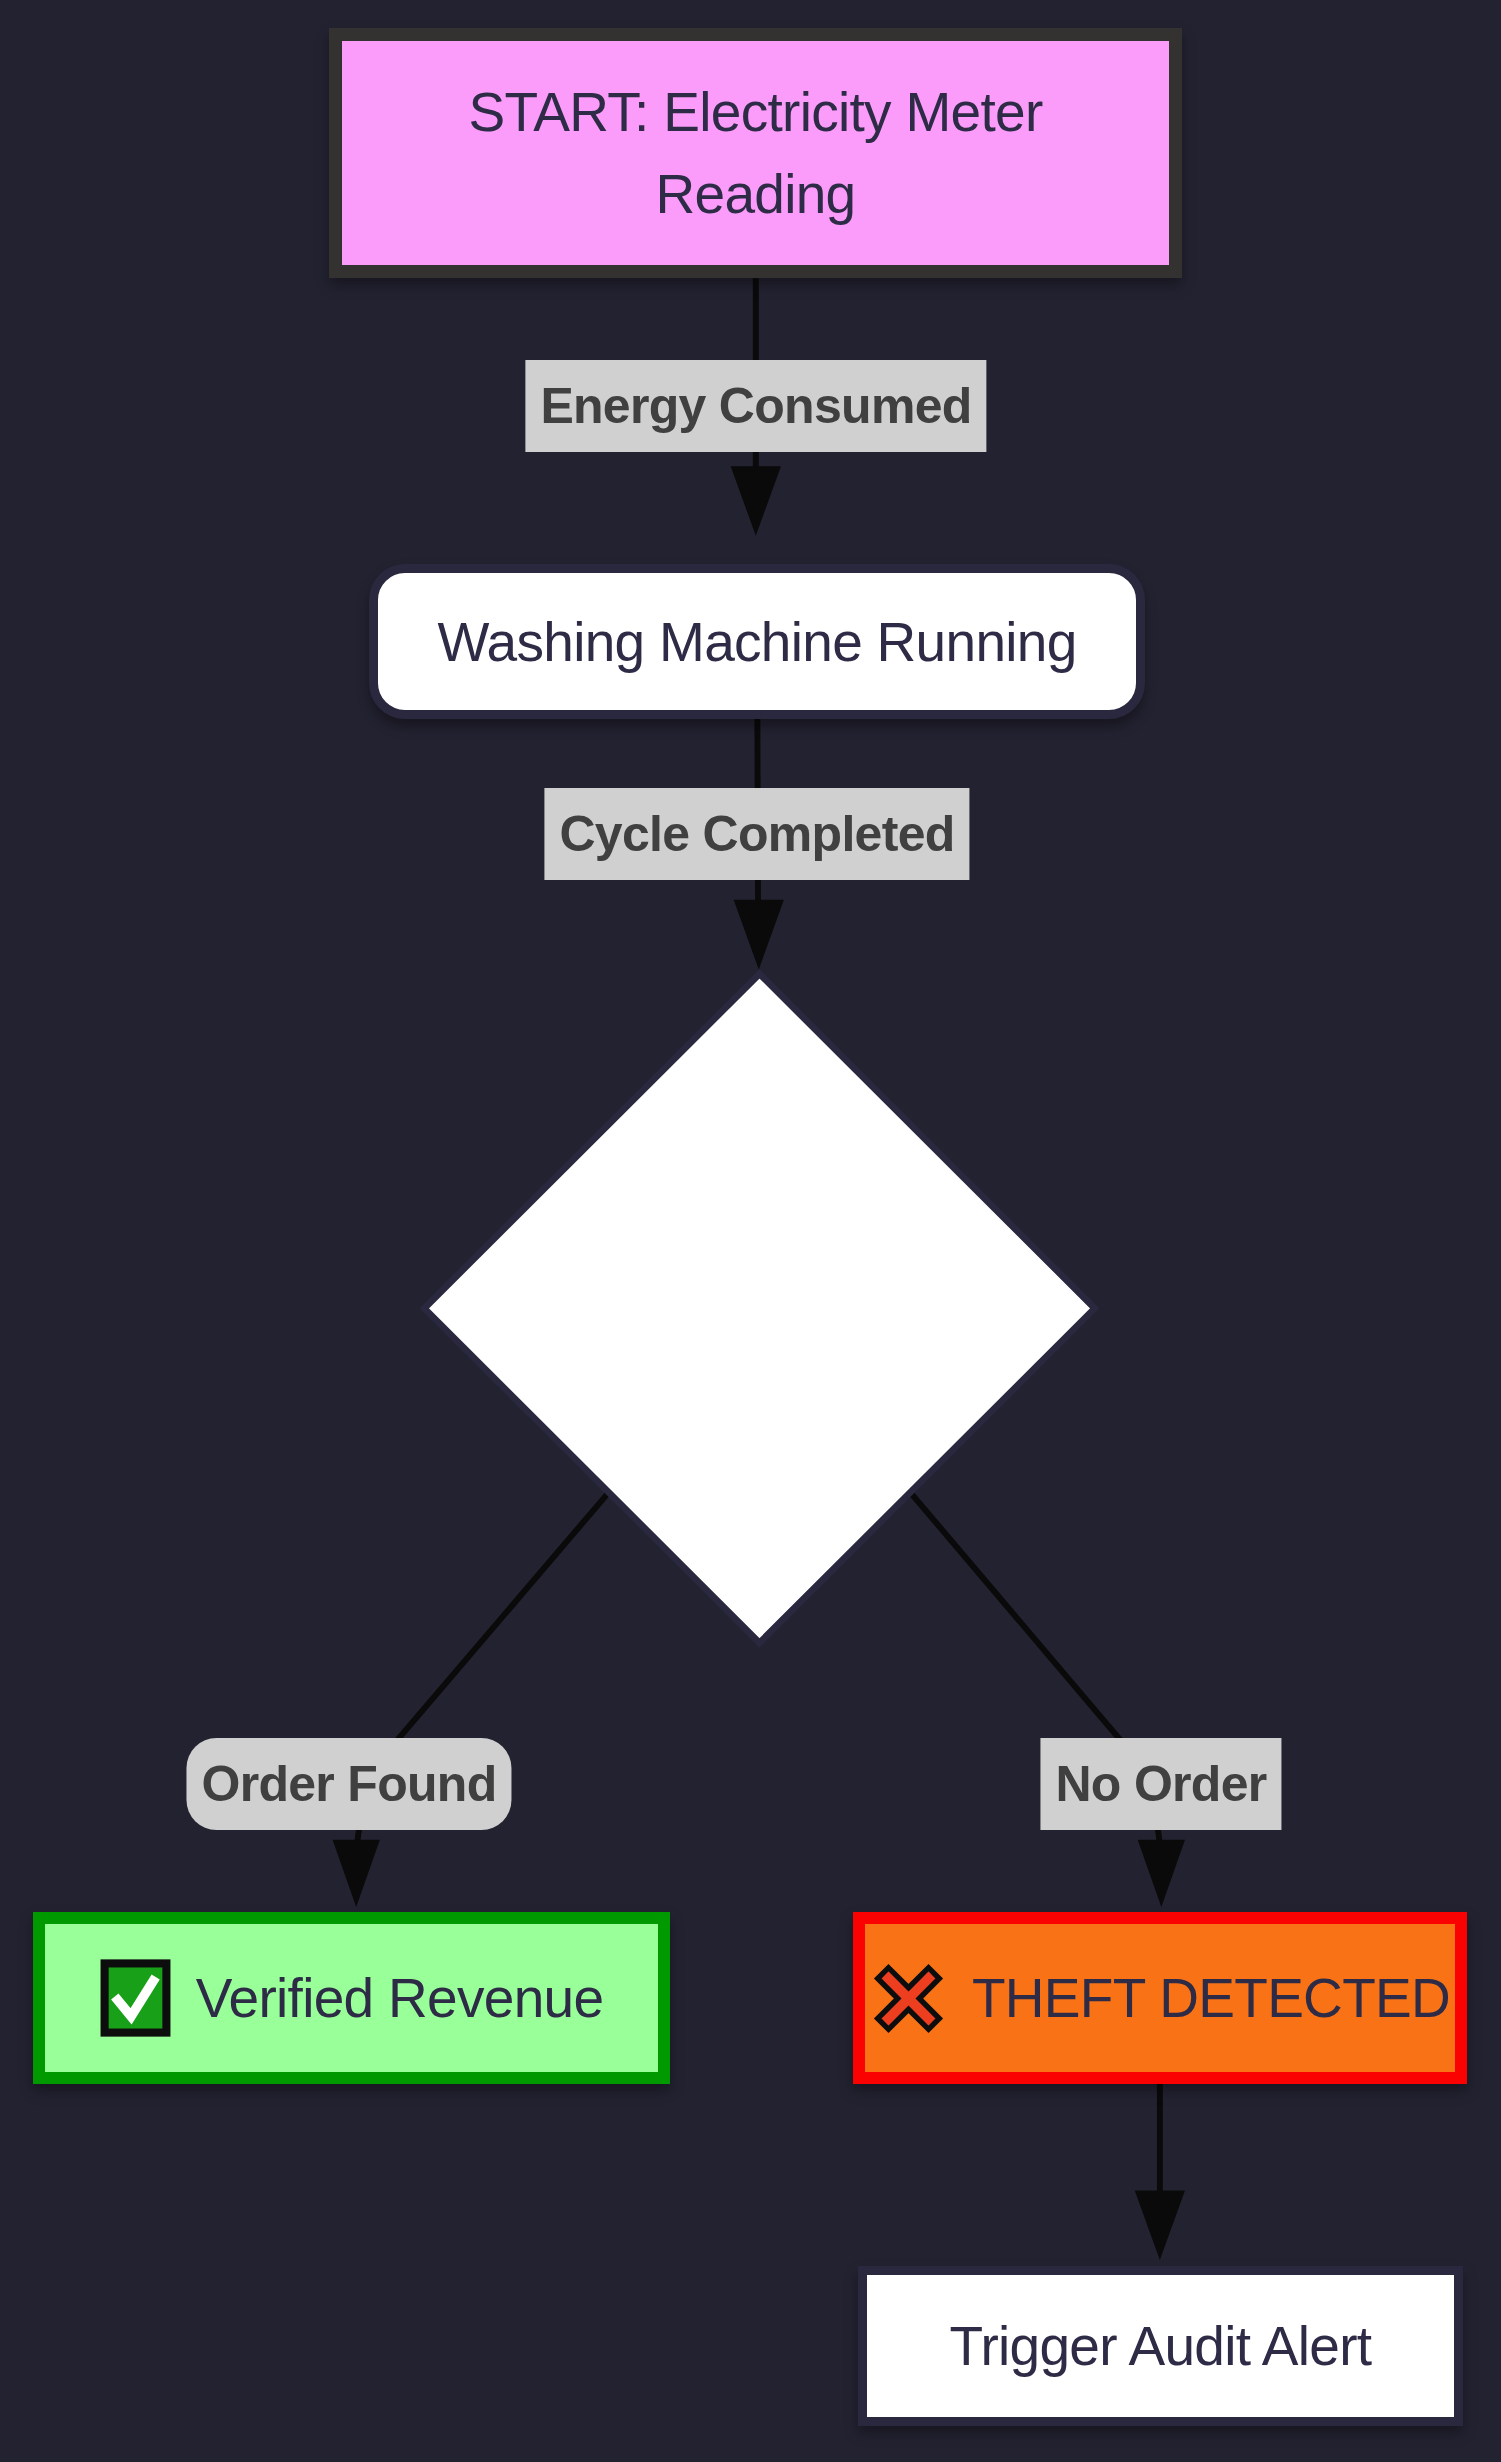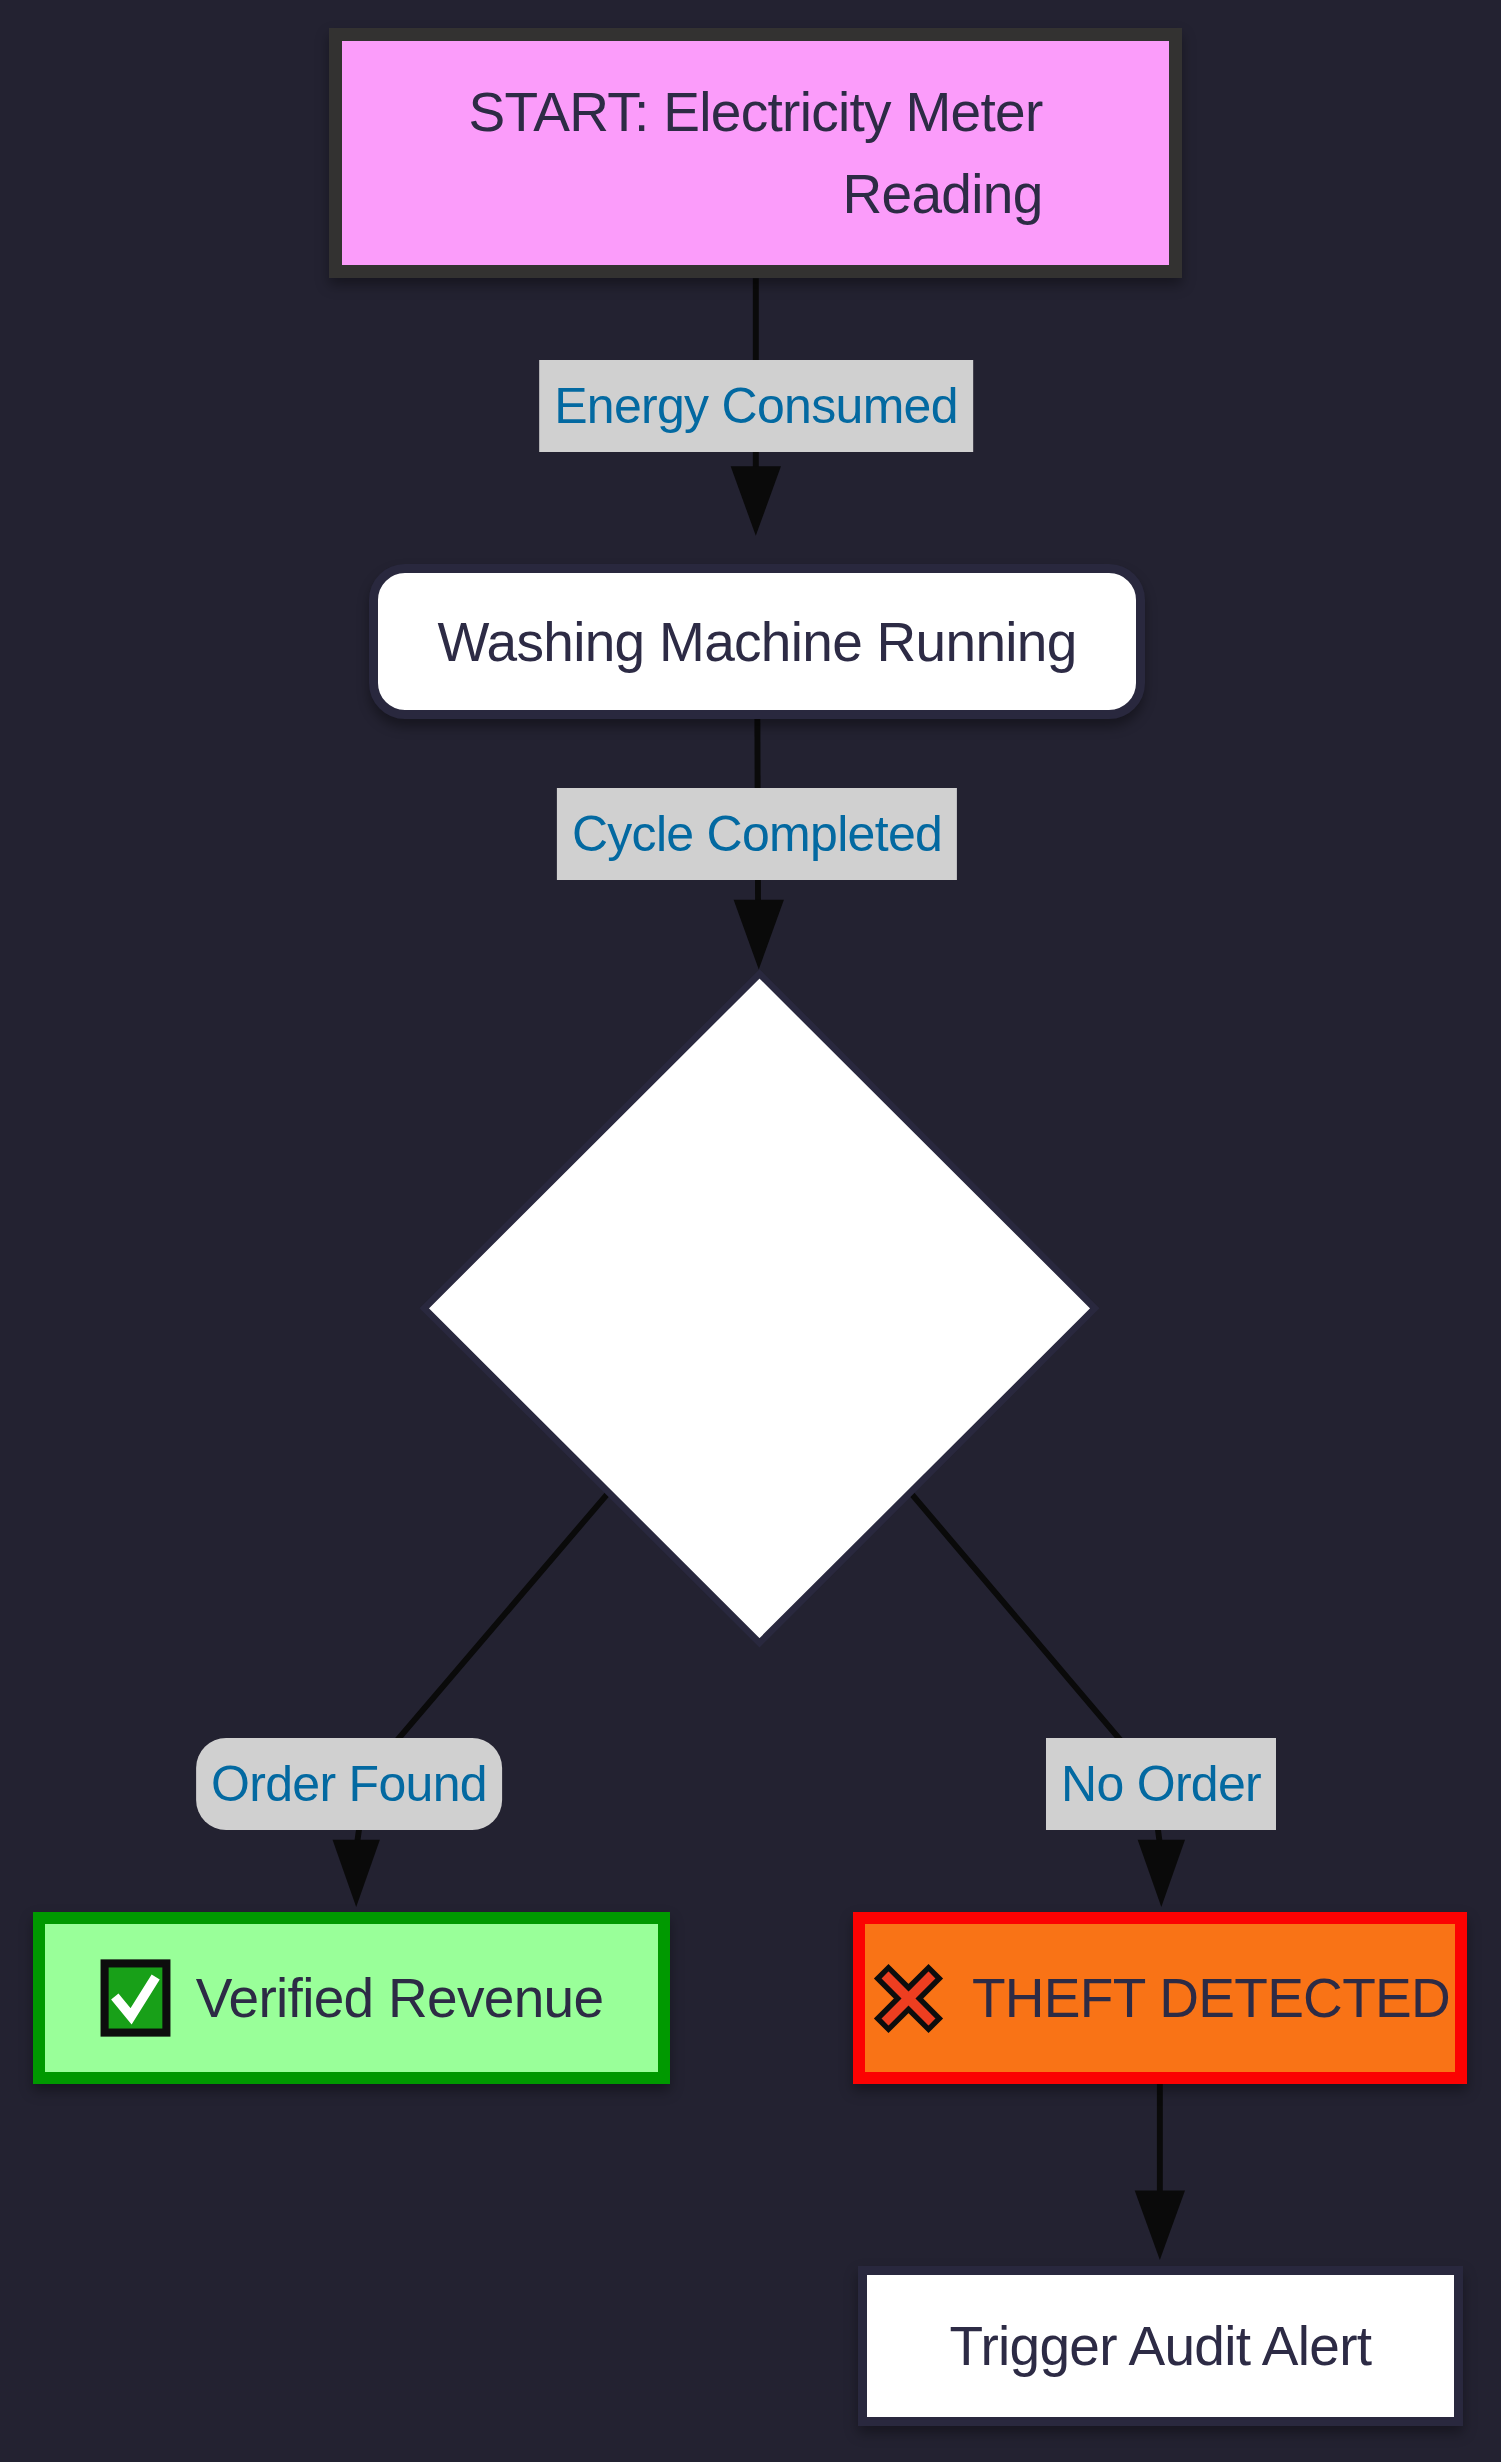--- a/index.html
+++ b/index.html
@@ -1,34 +1,34 @@
 <!DOCTYPE html>
 <html style="font-size:12px"><head>
 <meta charset="utf-8">
 <style>
   html,body{margin:0;padding:0;background:#232231;}
   .canvas{position:relative;width:1502px;height:2462px;background:#232231;overflow:hidden;
           font-family:"Liberation Sans","DejaVu Sans",sans-serif;}
   svg.edges{position:absolute;left:0;top:0;z-index:1;}
   .node{position:absolute;box-sizing:border-box;display:flex;align-items:center;justify-content:center;
-        z-index:2;color:#2d2b45;font-size:55px;letter-spacing:-0.7px;text-align:right;}
+        z-index:2;color:#2d2b45;font-size:55px;letter-spacing:-0.7px;text-align:center;}
   .node-start{left:329px;top:28px;width:853px;height:250px;background:#fb9cfa;border:13.3px solid #333231;
               box-shadow:0 7.4px 12px rgba(0,0,0,.35);}
   .node-start .lbl{white-space:pre-line;line-height:1.5;}
   .node-washing{left:369px;top:540px;width:776px;height:155px;background:#ffffff;border:9px solid #29283e;
                 border-radius:36px;box-shadow:0 7.4px 12px rgba(0,0,0,.35);margin-top:24px;}
   .diamond-label{left:426px;top:1235px;width:666px;height:148px;background:transparent;z-index:3;}
   .node-verified{left:33px;top:1912px;width:637px;height:172px;background:#99ff99;border:12px solid #009900;
                  gap:25px;box-shadow:0 7.4px 12px rgba(0,0,0,.35);}
   .node-theft{left:853px;top:1912px;width:614px;height:172px;background:#f97316;border:12px solid #fb0202;
               gap:25px;box-shadow:0 7.4px 12px rgba(0,0,0,.35);}
   .node-trigger{left:858px;top:2266px;width:605px;height:160px;background:#ffffff;border:9px solid #29283e;
                 box-shadow:0 7.4px 12px rgba(0,0,0,.35);}
-  .edge-label{position:absolute;transform:translate(-50%,-50%);background:#d0d0d0;color:#0369a1;
-              font-size:50px;letter-spacing:-0.7px;padding:17px 15px;z-index:3;white-space:nowrap;}
+  .edge-label{position:absolute;transform:translate(-50%,-50%);background:#d0d0d0;color:#404040;
+              font-size:50px;letter-spacing:-0.7px;padding:17px 15px;z-index:3;white-space:nowrap;font-weight:bold;}
   .el-energy{left:756px;top:406px;}
   .el-cycle{left:757px;top:834px;}
   .el-order{left:349px;top:1784px;border-radius:30px;}
   .el-noorder{left:1161px;top:1784px;}
   .icon{display:inline-block;flex:0 0 auto;}
 </style>
 </head>
 <body>
 
 <div class="canvas">

